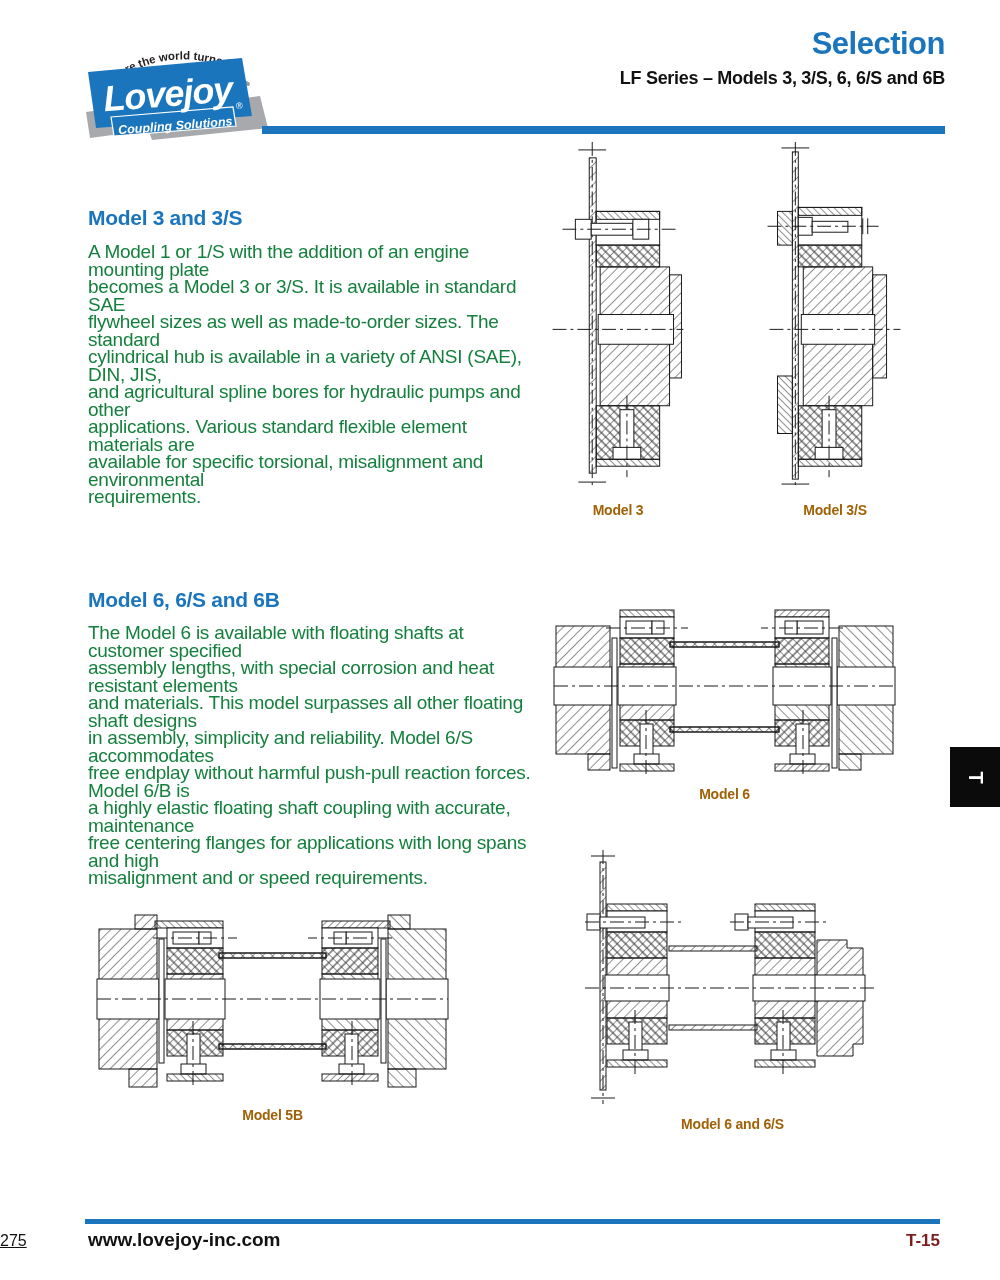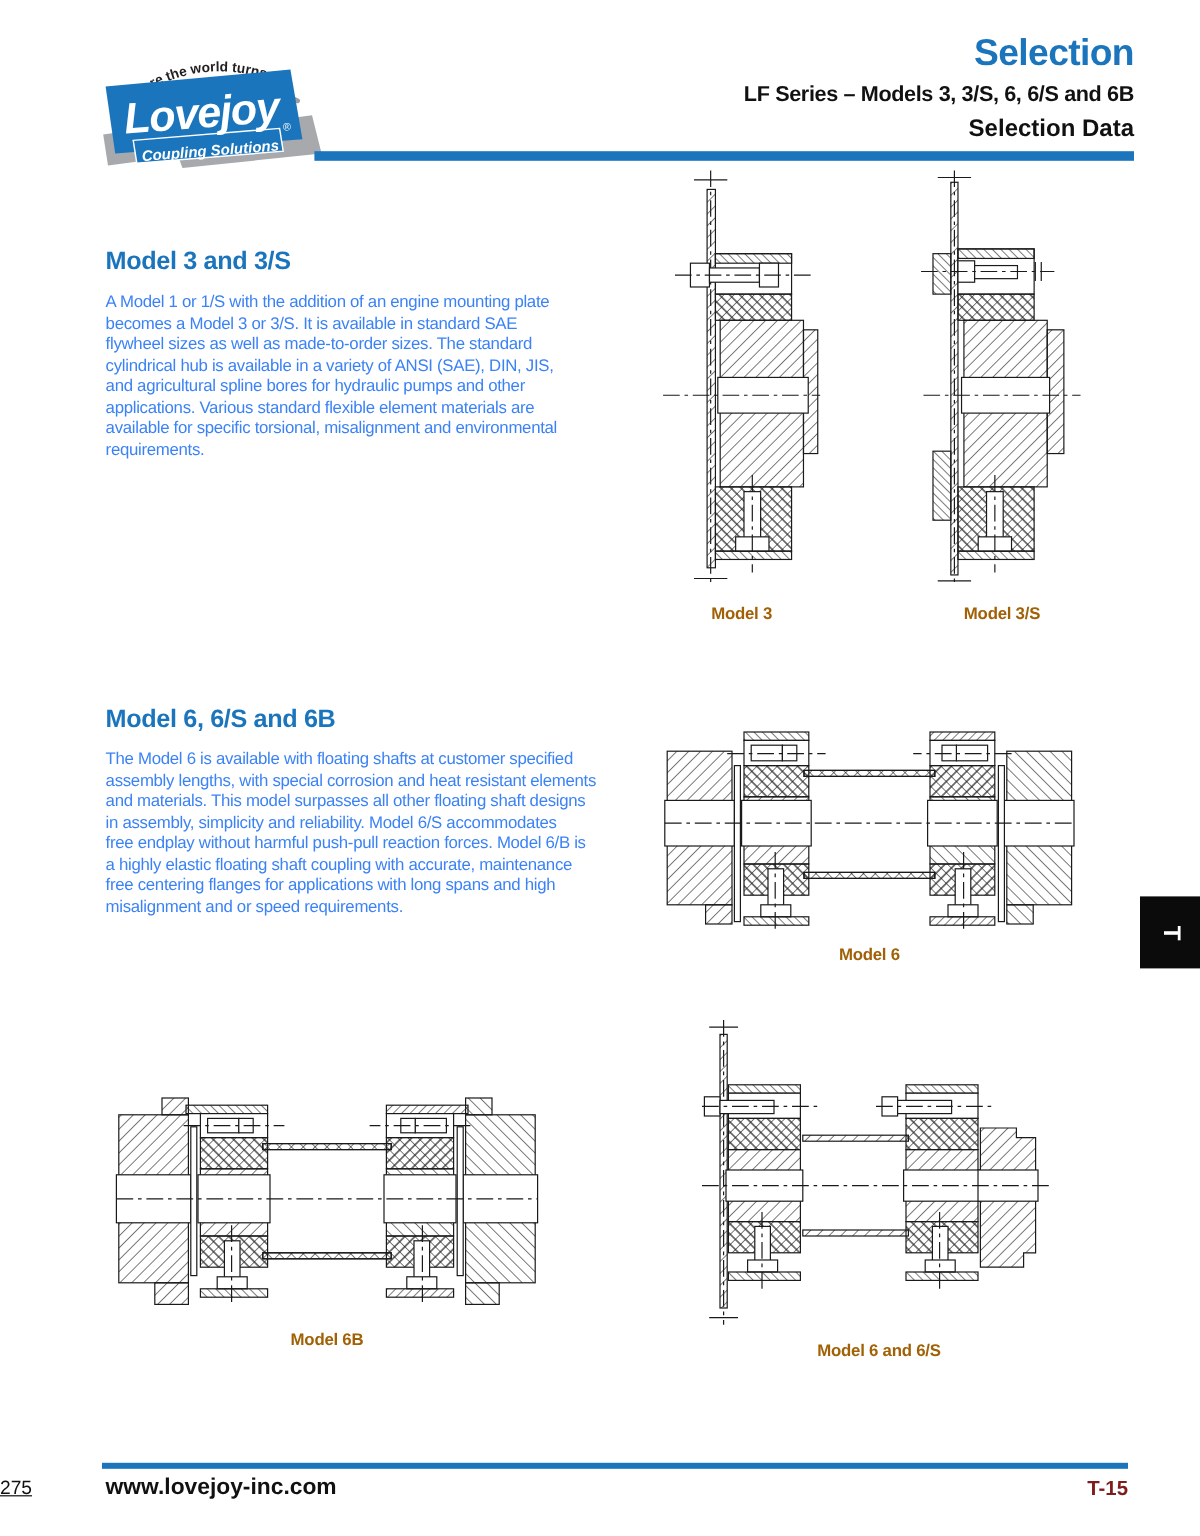--- a/index.html
+++ b/index.html
@@ -9,21 +9,21 @@
 
   
   .titleblock{right:55px;top:26px;text-align:right;}
   .t1{font-size:31px;font-weight:bold;color:#1b75bc;line-height:36px;letter-spacing:-0.5px;}
   .t2{font-size:18px;font-weight:bold;color:#111;line-height:28px;margin-top:2px;letter-spacing:-0.3px;}
   .t3{font-size:20px;font-weight:bold;color:#111;line-height:25px;margin-top:3px;}
   .header-rule{left:262px;top:126px;width:683px;height:8px;background:#1b75bc;}
 
   
   .sec-h{font-size:21px;font-weight:bold;color:#1b75bc;letter-spacing:-0.3px;}
-  .sec-b{font-size:14px;line-height:17.5px;color:#3b82f6;white-space:pre-line;letter-spacing:-0.25px;}
+  .sec-b{font-size:19px;line-height:17.5px;color:#15803d;white-space:pre-line;letter-spacing:-0.25px;}
 
   
   .fig{position:absolute;}
   .fig-cap{text-align:center;font-size:14px;font-weight:bold;color:#a16207;margin-top:6px;letter-spacing:-0.2px;}
   .dwg rect,.dwg polygon{stroke:#1a1a1a;stroke-width:1;}
   .dwg .wh{fill:#ffffff;}
   .dwg .cl{stroke:#1a1a1a;stroke-width:1;stroke-dasharray:14 4 3 4;fill:none;}
   .dwg .tick{stroke:#1a1a1a;stroke-width:1;}
 
   
@@ -74,21 +74,20 @@
         <text x="88" y="84" text-anchor="middle" font-size="36" font-weight="bold" font-style="italic" fill="#ffffff" letter-spacing="-1">Lovejoy</text>
         <text x="155" y="92" font-size="9" fill="#ffffff">®</text>
         <text x="93" y="108" text-anchor="middle" font-size="12.5" font-weight="bold" font-style="italic" fill="#ffffff">Coupling Solutions</text>
       </g>
     </svg>
   </div>
 
   <div class="abs titleblock">
     <div class="t1">Selection</div>
     <div class="t2">LF Series – Models 3, 3/S, 6, 6/S and 6B</div>
-    <div class="t3">Selection Data</div>
   </div>
   <div class="abs header-rule"></div>
 
   <div class="abs sec-h" style="left:88px;top:206px;">Model 3 and 3/S</div>
   <div class="abs sec-b" style="left:88px;top:243px;width:440px;">A Model 1 or 1/S with the addition of an engine mounting plate
 becomes a Model 3 or 3/S. It is available in standard SAE
 flywheel sizes as well as made-to-order sizes. The standard
 cylindrical hub is available in a variety of ANSI (SAE), DIN, JIS,
 and agricultural spline bores for hydraulic pumps and other
 applications. Various standard flexible element materials are
@@ -209,21 +208,21 @@
         <rect class="wh" x="86" y="159" width="25" height="10"></rect>
         <rect x="72" y="169" width="56" height="7" fill="url(#hB)"></rect>
         <line class="cl" x1="98" y1="116" x2="98" y2="184"></line>
         <rect class="wh" x="70" y="74" width="60" height="40"></rect>
         <rect x="124" y="48" width="107" height="5" fill="url(#hA)"></rect>
         <rect x="124" y="139" width="107" height="5" fill="url(#hA)"></rect>
       </g>
       <use href="#m6bL" transform="translate(355,0) scale(-1,1)"></use>
       <line class="cl" x1="2" y1="94" x2="353" y2="94"></line>
     </svg>
-    <div class="fig-cap">Model 6B</div>
+    <div class="fig-cap">Model 5B</div>
   </div>
 
   <div class="fig" style="left:585px;top:848px;width:295px;">
     <svg class="dwg" width="295" height="258" viewBox="0 0 295 258">
       <line class="cl" x1="18" y1="2" x2="18" y2="256"></line>
       <line class="tick" x1="6" y1="8" x2="30" y2="8"></line>
       <line class="tick" x1="6" y1="250" x2="30" y2="250"></line>
       <rect x="15" y="14" width="6" height="228" fill="url(#hA)"></rect>
       <rect x="22" y="56" width="60" height="7" fill="url(#hB)"></rect>
       <rect class="wh" x="22" y="63" width="60" height="21"></rect>

